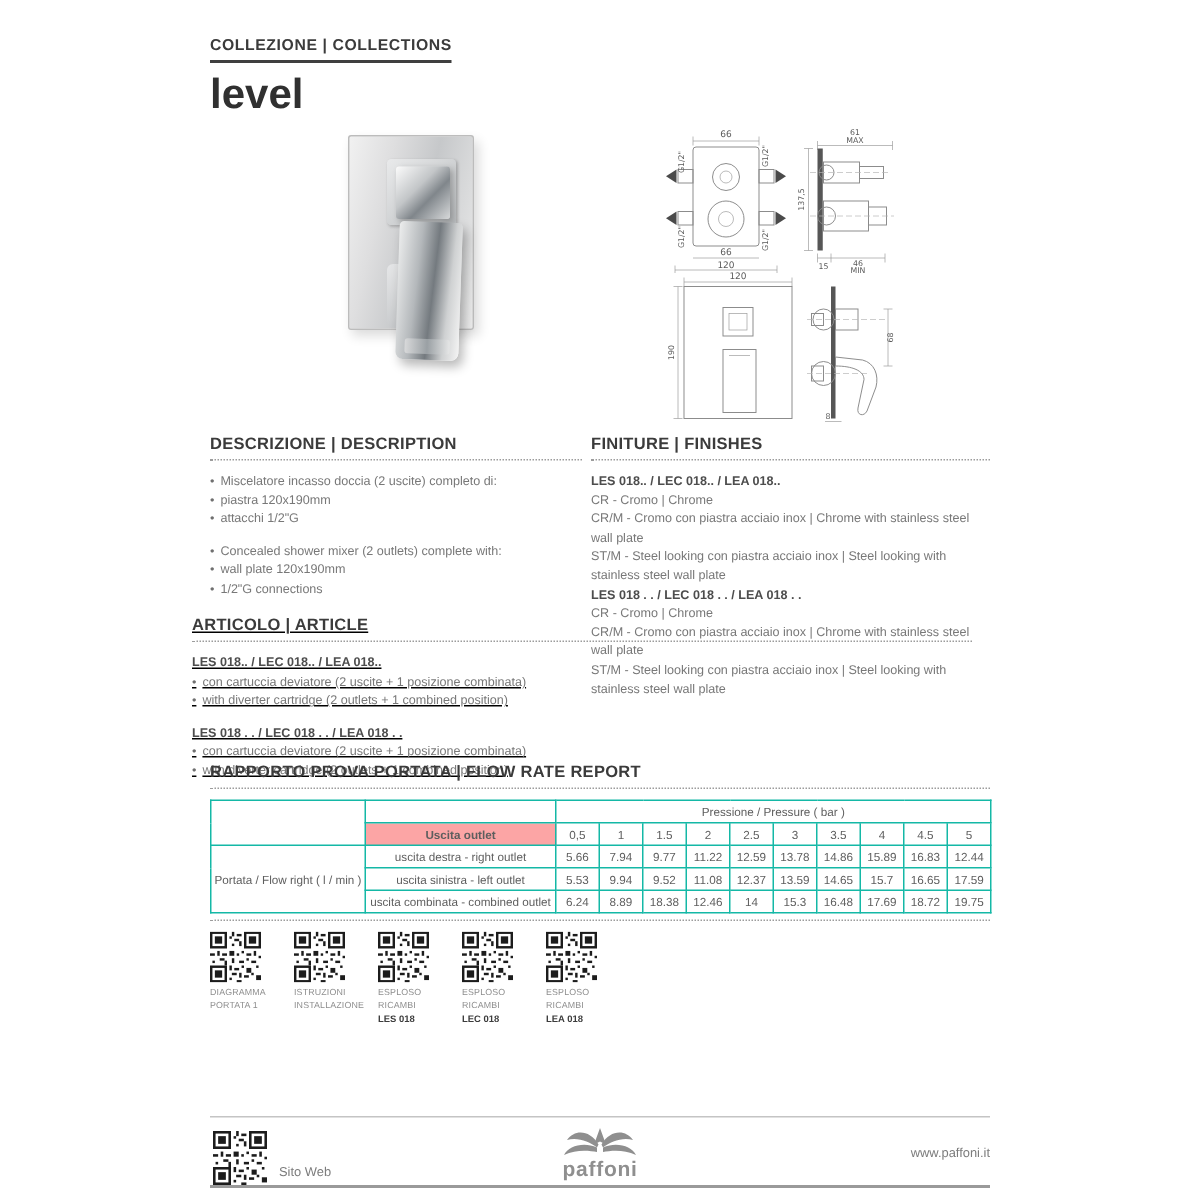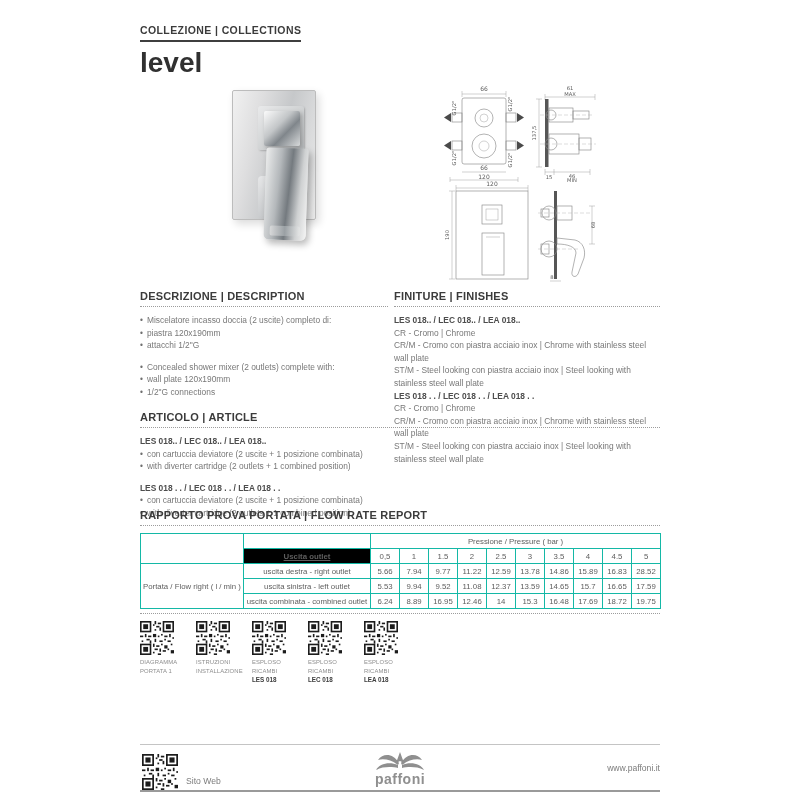--- a/index.html
+++ b/index.html
@@ -45,21 +45,21 @@
   .dotted{border-top:1.5px dotted #9c9c9c;margin:4px 0 7px 0;}
   .body-txt,.bullet-row,.fin-line{font-size:8.4px;color:#787878;line-height:1.5;}
   .bullet-row{display:flex;}
   .bullet-row .dot{margin-right:4px;color:#6f6f6f;}
   .code-line{font-size:8.4px;font-weight:bold;color:#4d4d4d;line-height:1.5;}
   .grp{margin-bottom:9px;}
   
   table.flow{border-collapse:collapse;table-layout:fixed;width:520px;}
   table.flow td{border:1px solid #14b8a6;height:14px;padding:0;text-align:center;
                 color:#5e5e5e;font-size:7.8px;}
-  td.uscita{background:#000000;font-weight:bold;font-size:6.8px;color:#3f3f3f;text-decoration:underline;}
+  td.uscita{background:#fca5a5;font-weight:bold;font-size:6.8px;color:#3f3f3f;}
   td.outlet-label{font-size:6.4px;color:#8a8a8a;}
   td.rowlabel{font-size:8.2px;color:#6a6a6a;}
   td.phead{font-size:8.2px;color:#6a6a6a;}
   
   .docs-row{display:flex;gap:6px;}
   .doc-card{width:50px;text-align:left;}
   .doc-card svg.qr{width:34px;height:34px;display:block;margin-bottom:3px;}
   .doc-line{font-size:5.9px;color:#8e8e8e;letter-spacing:.1px;line-height:1.45;}
   .doc-code{font-size:6.3px;font-weight:bold;color:#3c3c3c;line-height:1.5;}
   
@@ -281,21 +281,21 @@
     <div>
       <div class="code-line">LES 018 . . / LEC 018 . . / LEA 018 . .</div>
       <div>
           <div class="fin-line">CR - Cromo | Chrome</div>
           <div class="fin-line">CR/M - Cromo con piastra acciaio inox | Chrome with stainless steel wall plate</div>
           <div class="fin-line">ST/M - Steel looking con piastra acciaio inox | Steel looking with stainless steel wall plate</div>
         </div>
     </div>
   </div>
 
-  <div class="section" style="left:140px;top:411px;width:520px;">
+  <div class="section" style="left:128px;top:411px;width:520px;text-decoration:underline;">
     <div class="sec-head">ARTICOLO | ARTICLE</div>
     <div class="dotted"></div>
     <div class="grp">
       <div class="code-line">LES 018.. / LEC 018.. / LEA 018..</div>
       <div>
           <div class="bullet-row">
             <span class="dot">•</span>
             <span>con cartuccia deviatore (2 uscite + 1 posizione combinata)</span>
           </div>
           <div class="bullet-row">
@@ -352,40 +352,40 @@
         <td class="outlet-label">uscita destra - right outlet</td>
       <td class="fv">5.66</td>
             <td class="fv">7.94</td>
             <td class="fv">9.77</td>
             <td class="fv">11.22</td>
             <td class="fv">12.59</td>
             <td class="fv">13.78</td>
             <td class="fv">14.86</td>
             <td class="fv">15.89</td>
             <td class="fv">16.83</td>
-            <td class="fv">28.52</td>
+            <td class="fv">12.44</td>
           </tr>
       <tr id="flow-row-1">
         <td class="outlet-label">uscita sinistra - left outlet</td>
       <td class="fv">5.53</td>
             <td class="fv">9.94</td>
             <td class="fv">9.52</td>
             <td class="fv">11.08</td>
             <td class="fv">12.37</td>
             <td class="fv">13.59</td>
             <td class="fv">14.65</td>
             <td class="fv">15.7</td>
             <td class="fv">16.65</td>
             <td class="fv">17.59</td>
           </tr>
       <tr id="flow-row-2">
         <td class="outlet-label">uscita combinata - combined outlet</td>
       <td class="fv">6.24</td>
             <td class="fv">8.89</td>
-            <td class="fv">16.95</td>
+            <td class="fv">18.38</td>
             <td class="fv">12.46</td>
             <td class="fv">14</td>
             <td class="fv">15.3</td>
             <td class="fv">16.48</td>
             <td class="fv">17.69</td>
             <td class="fv">18.72</td>
             <td class="fv">19.75</td>
           </tr>
     </tbody>
       </table>

